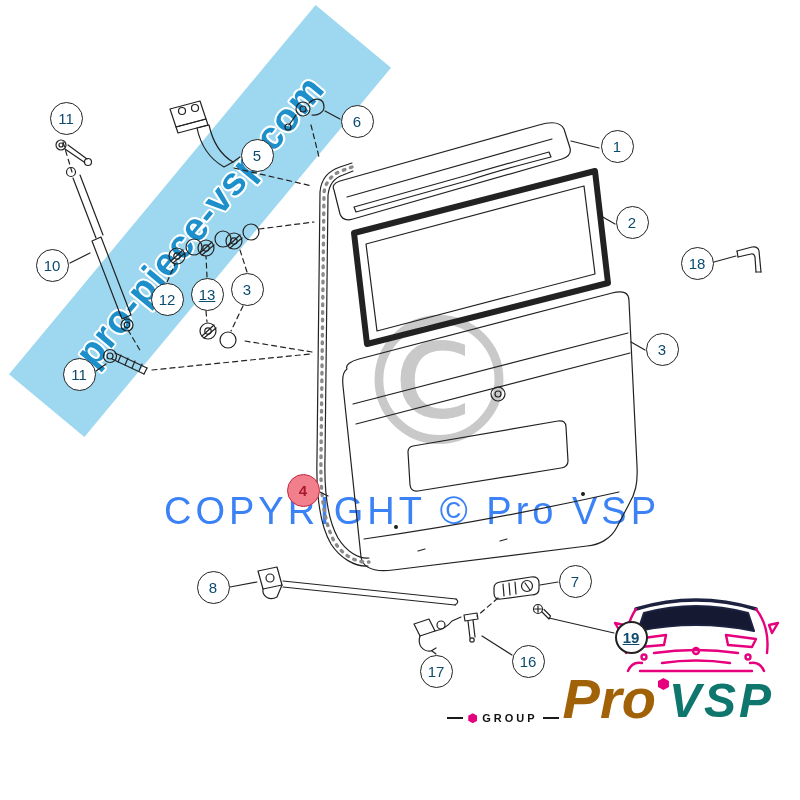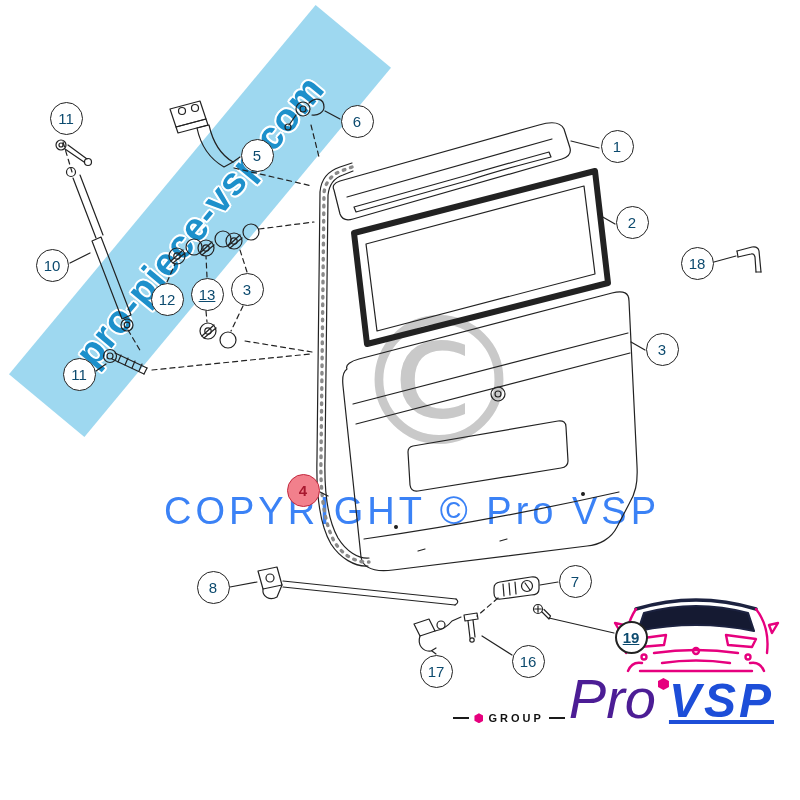--- a/index.html
+++ b/index.html
@@ -56,27 +56,27 @@
     align-items:flex-end;
   }
   .logo-group-row{display:flex;align-items:center;gap:5px;margin-bottom:1px;margin-right:4px;}
   .logo-group-row .rule{display:inline-block;width:16px;height:2px;background:#1a1a1a;}
   .hexagon{
     display:inline-block;width:9px;height:10px;background:#e6007e;
     clip-path:polygon(50% 0,100% 25%,100% 75%,50% 100%,0 75%,0 25%);
   }
   .logo-group-label{font-size:11px;font-weight:bold;letter-spacing:3px;color:#111;}
   .logo-pro{
-    font-size:56px;font-weight:normal;font-style:italic;color:#4c1d95;
+    font-size:56px;font-weight:bold;font-style:italic;color:#a16207;
     line-height:0.95;display:flex;align-items:flex-start;
   }
   .logo-pro .hexagon{width:11px;height:12px;margin-top:6px;margin-left:2px;}
   .logo-vsp{
-    font-size:48px;font-weight:bold;font-style:italic;color:#1d4ed8;
-    letter-spacing:3px;line-height:1;margin-top:-6px;text-decoration:underline;
+    font-size:48px;font-weight:bold;font-style:italic;color:#0f766e;
+    letter-spacing:3px;line-height:1;margin-top:-6px;
   }
 </style>
 </head>
 <body>
 
 <div class="stage">
 
   <div class="banner">
     <span class="banner-text">pro-piece-vsp.com</span>
   </div>

